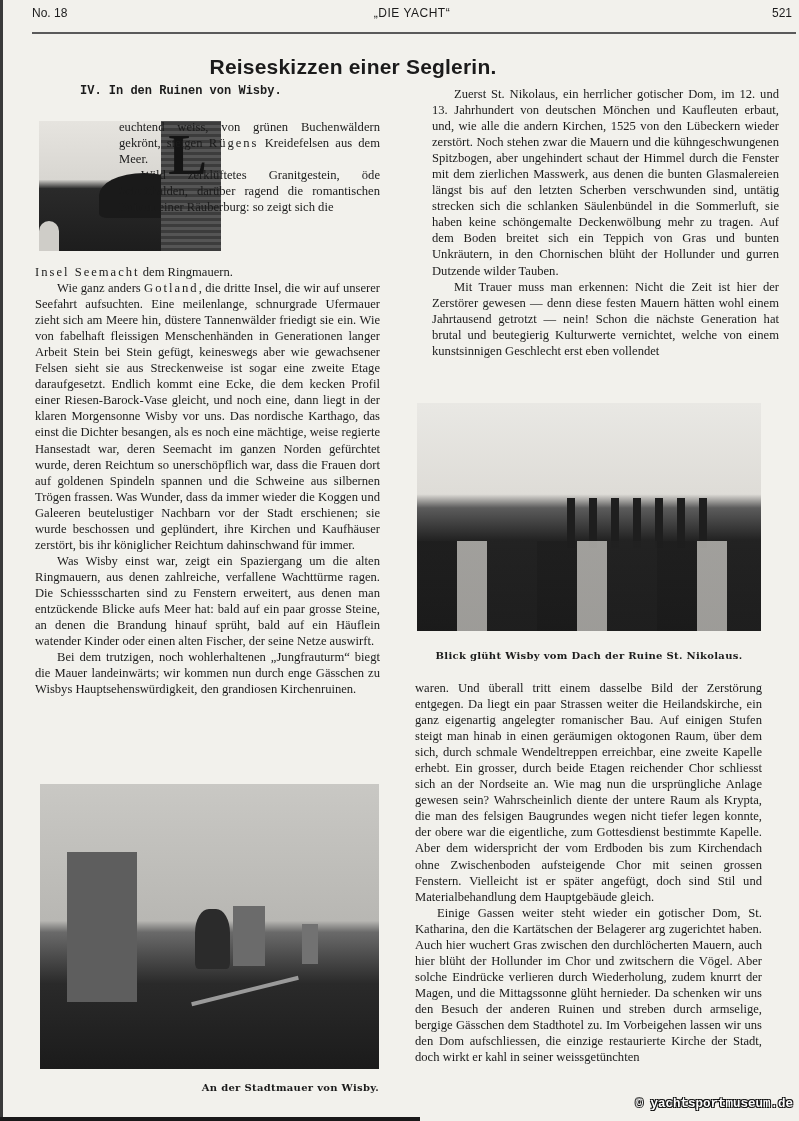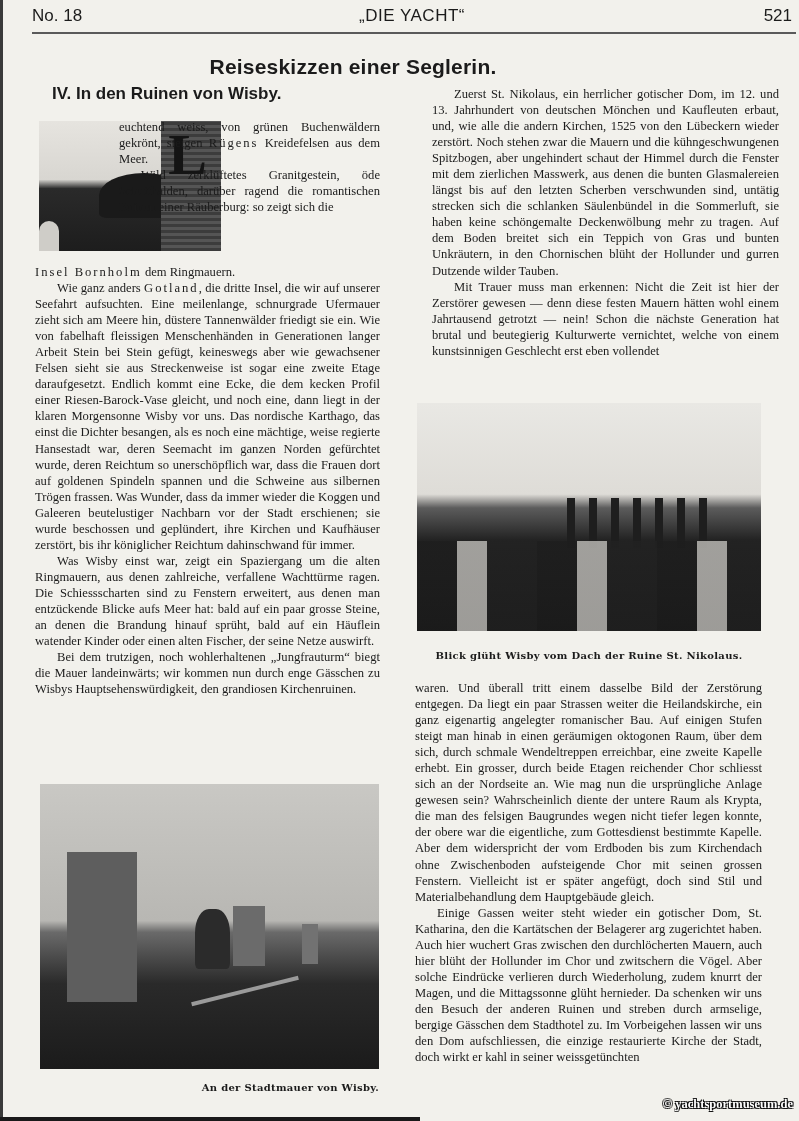--- a/index.html
+++ b/index.html
@@ -6,30 +6,30 @@
   body {
     width: 799px; height: 1121px; overflow: hidden; position: relative;
     background: #f2f1ec;
     font-family: "Liberation Serif", serif;
     color: #1b1b1b;
   }
   .edge-left { position: absolute; left: 0; top: 0; width: 3px; height: 1121px; background: #3a3a3a; }
   .edge-bottom { position: absolute; left: 0; bottom: 0; width: 420px; height: 4px; background: #1a1a1a; }
 
   .hdr { position: absolute; top: 4px; left: 32px; width: 760px; height: 22px;
-         font-family: "Liberation Sans", sans-serif; font-size: 17px; font-stretch: condensed; }
+         font-family: "Liberation Sans", sans-serif; font-size: 12px; font-stretch: condensed; }
   .hdr .l { position: absolute; left: 0; top: 2px; }
   .hdr .c { position: absolute; left: 0; right: 0; top: 2px; text-align: center; letter-spacing: 0.5px; }
   .hdr .r { position: absolute; right: 0; top: 2px; }
   .hdr-rule { position: absolute; top: 32px; left: 32px; width: 764px; height: 2px; background: #5a5a5a; }
 
   .title { position: absolute; top: 55px; left: 0; width: 706px; text-align: center;
            font-family: "Liberation Sans", sans-serif; font-weight: bold; font-size: 21px; letter-spacing: 0.2px; }
-  .subtitle { position: absolute; top: 84px; left: 52px;
-              font-family: Liberation Sans, sans-serif; font-weight: bold; font-size: 17px; }
+  .subtitle { position: absolute; top: 84px; left: 80px;
+              font-family: Liberation Mono, monospace; font-weight: bold; font-size: 12px; }
 
   .col { position: absolute; font-size: 12.6px; line-height: 16.05px; text-align: justify; }
   .col p { margin: 0; text-indent: 22px; }
   .col p.noind { text-indent: 0; }
   .sp { letter-spacing: 2px; }
 
   .lcol-top { left: 35px; top: 119px; width: 345px; }
   .lcol-top .wrap { margin-left: 84px; }
   .lcol-main { left: 35px; top: 264px; width: 345px; }
   .rcol-top { left: 415px; top: 86px; width: 347px; margin-left: 17px; }
@@ -59,21 +59,21 @@
   .ph3 .tower2 { position: absolute; left: 193px; top: 122px; width: 32px; height: 60px; background: #6b6b6b; }
   .ph3 .tower3 { position: absolute; left: 262px; top: 140px; width: 16px; height: 40px; background: #727272; }
   .ph3 .trees { position: absolute; left: 155px; top: 125px; width: 35px; height: 60px; border-radius: 40% 40% 10% 10%; background: #2b2b2b; }
   .ph3 .path { position: absolute; left: 150px; top: 205px; width: 110px; height: 4px; background: #9a9a9a; transform: rotate(-14deg); }
 
   .caption { position: absolute; font-family: "DejaVu Serif", serif; font-weight: bold; font-size: 10px; letter-spacing: 0.3px; }
   .cap2 { left: 417px; top: 650px; width: 344px; text-align: center; }
   .cap3 { left: 40px; top: 1082px; width: 339px; text-align: right; }
 
   .watermark { position: absolute; right: 6px; top: 1097px;
-               font-family: Liberation Serif, serif; font-weight: bold; font-size: 12.5px; color: #fff;
+               font-family: Liberation Mono, monospace; font-weight: bold; font-size: 12.5px; color: #fff;
                text-shadow: -1px -1px 0 #111, 1px -1px 0 #111, -1px 1px 0 #111, 1px 1px 0 #111; }
 </style>
 </head>
 <body>
 
 <div class="edge-left"></div>
 <div class="edge-bottom"></div>
 
 <div class="hdr">
   <span class="l">No. 18</span>
@@ -93,21 +93,21 @@
 </div>
 
 <div class="col lcol-top">
   <div class="wrap">
     <p class="noind"><span>euchtend weiss, von grünen Buchenwäldern gekrönt, steigen</span> <span class="sp">Rügens</span> <span>Kreidefelsen aus dem Meer.</span></p>
     <p>Wild zerklüftetes Granitgestein, öde Schutthalden, darüber ragend die romantischen Ruinen einer Räuberburg: so zeigt sich die</p>
   </div>
 </div>
 
 <div class="col lcol-main">
-  <p class="noind"><span class="sp">Insel Bornholm</span> <span>dem Ringmauern.</span></p>
+  <p class="noind"><span class="sp">Insel Seemacht</span> <span>dem Ringmauern.</span></p>
   <p><span>Wie ganz anders</span> <span class="sp">Gotland</span><span>, die dritte Insel, die wir auf unserer Seefahrt aufsuchten. Eine meilenlange, schnurgrade Ufermauer zieht sich am Meere hin, düstere Tannenwälder friedigt sie ein. Wie von fabelhaft fleissigen Menschenhänden in Generationen langer Arbeit Stein bei Stein gefügt, keineswegs aber wie gewachsener Felsen sieht sie aus Streckenweise ist sogar eine zweite Etage daraufgesetzt. Endlich kommt eine Ecke, die dem kecken Profil einer Riesen-Barock-Vase gleicht, und noch eine, dann liegt in der klaren Morgensonne Wisby vor uns. Das nordische Karthago, das einst die Dichter besangen, als es noch eine mächtige, weise regierte Hansestadt war, deren Seemacht im ganzen Norden gefürchtet wurde, deren Reichtum so unerschöpflich war, dass die Frauen dort auf goldenen Spindeln spannen und die Schweine aus silbernen Trögen frassen. Was Wunder, dass da immer wieder die Koggen und Galeeren beutelustiger Nachbarn vor der Stadt erschienen; sie wurde beschossen und geplündert, ihre Kirchen und Kaufhäuser zerstört, bis ihr königlicher Reichtum dahinschwand für immer.</span></p>
   <p>Was Wisby einst war, zeigt ein Spaziergang um die alten Ringmauern, aus denen zahlreiche, verfallene Wachttürme ragen. Die Schiessscharten sind zu Fenstern erweitert, aus denen man entzückende Blicke aufs Meer hat: bald auf ein paar grosse Steine, an denen die Brandung hinauf sprüht, bald auf ein Häuflein watender Kinder oder einen alten Fischer, der seine Netze auswirft.</p>
   <p>Bei dem trutzigen, noch wohlerhaltenen „Jungfrauturm“ biegt die Mauer landeinwärts; wir kommen nun durch enge Gässchen zu Wisbys Hauptsehenswürdigkeit, den grandiosen Kirchenruinen.</p>
 </div>
 
 <div class="col rcol-top">
   <p>Zuerst St. Nikolaus, ein herrlicher gotischer Dom, im 12. und 13. Jahrhundert von deutschen Mönchen und Kaufleuten erbaut, und, wie alle die andern Kirchen, 1525 von den Lübeckern wieder zerstört. Noch stehen zwar die Mauern und die kühngeschwungenen Spitzbogen, aber ungehindert schaut der Himmel durch die Fenster mit dem zierlichen Masswerk, aus denen die bunten Glasmalereien längst bis auf den letzten Scherben verschwunden sind, untätig strecken sich die schlanken Säulenbündel in die Sommerluft, sie haben keine schöngemalte Deckenwölbung mehr zu tragen. Auf dem Boden breitet sich ein Teppich von Gras und bunten Unkräutern, in den Chornischen blüht der Hollunder und gurren Dutzende wilder Tauben.</p>
   <p>Mit Trauer muss man erkennen: Nicht die Zeit ist hier der Zerstörer gewesen — denn diese festen Mauern hätten wohl einem Jahrtausend getrotzt — nein! Schon die nächste Generation hat brutal und beutegierig Kulturwerte vernichtet, welche von einem kunstsinnigen Geschlecht erst eben vollendet</p>
 </div>
 

